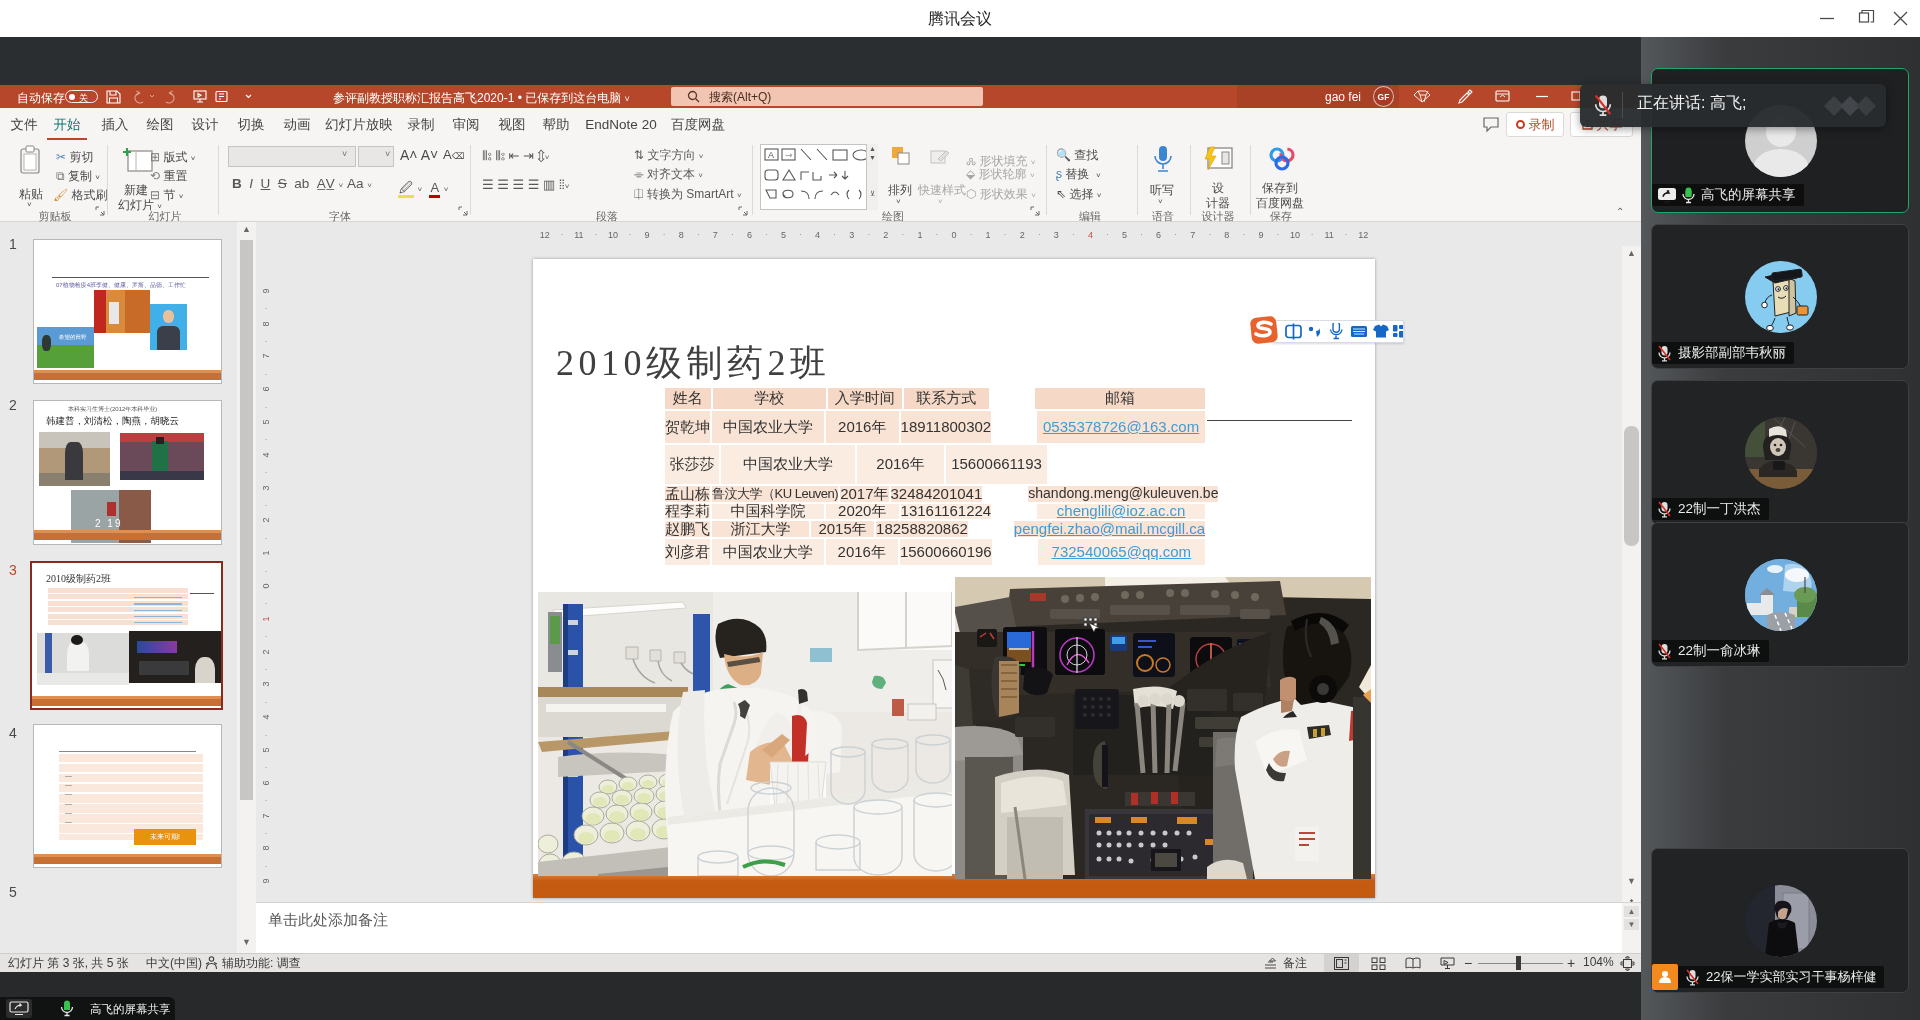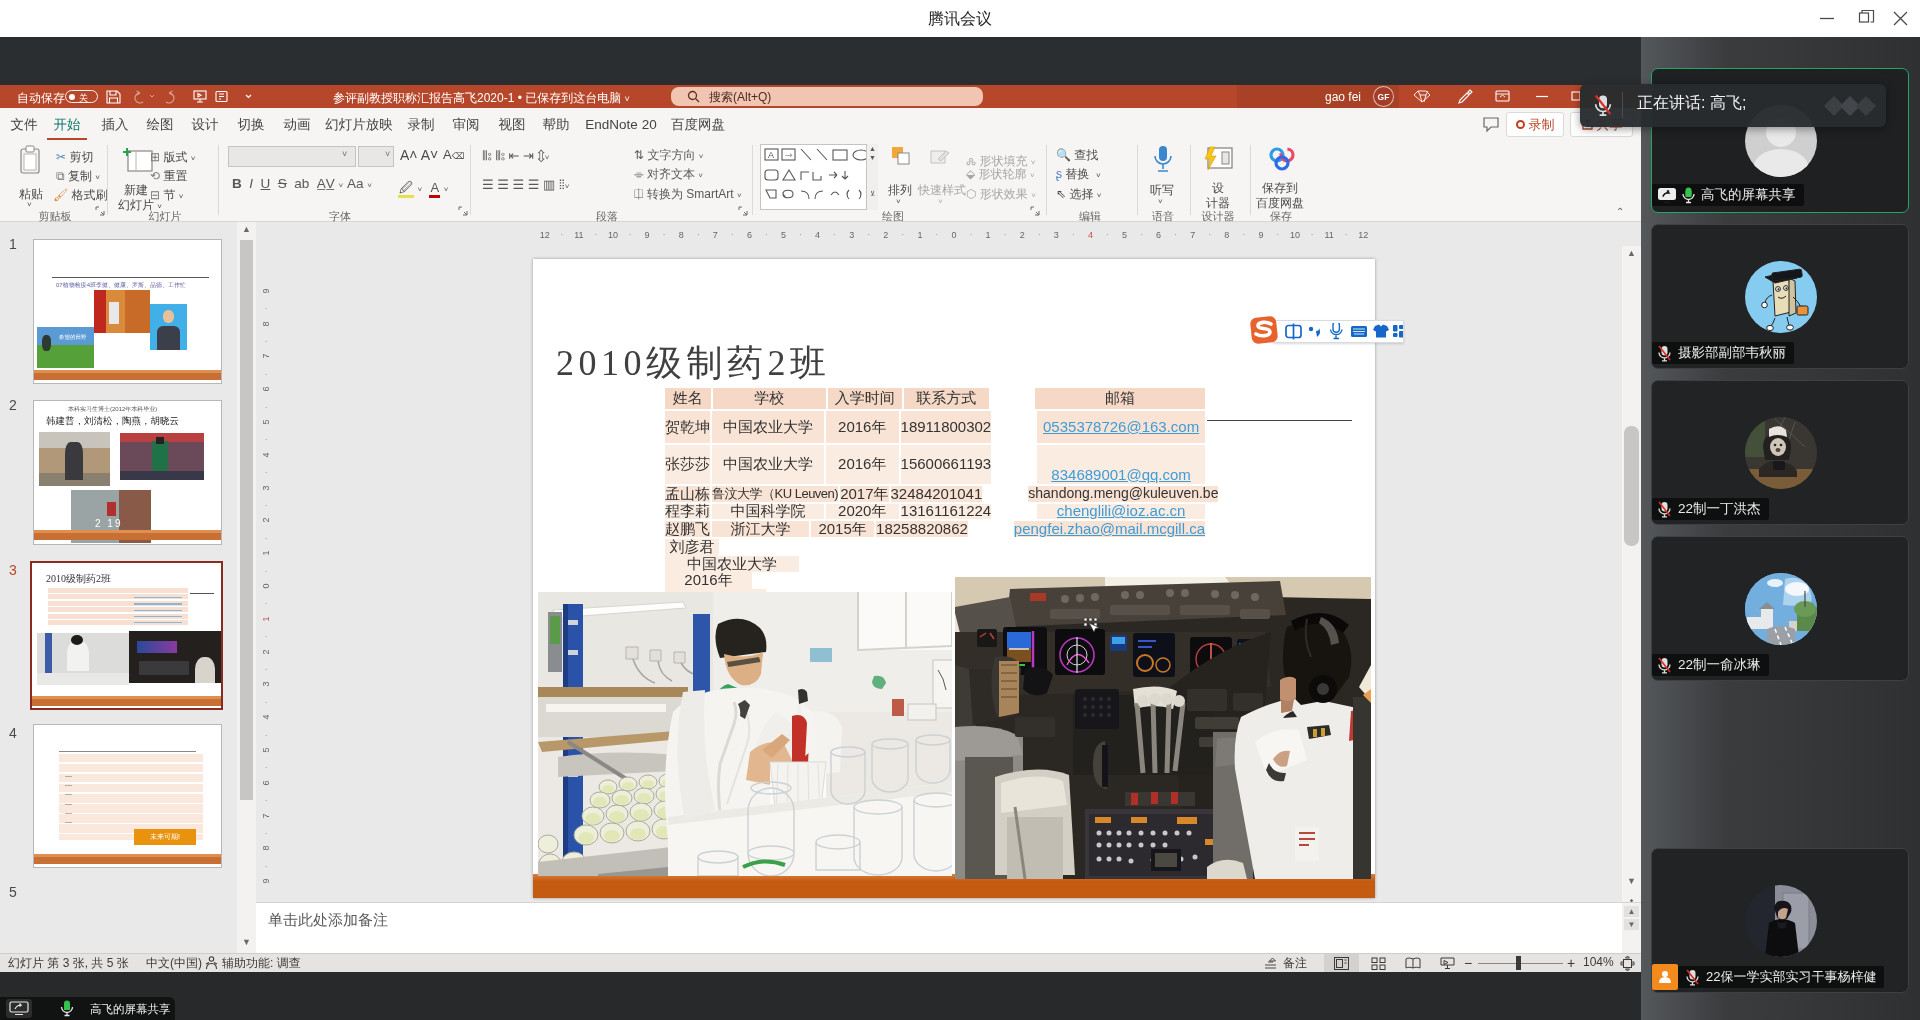--- a/index.html
+++ b/index.html
@@ -95,21 +95,21 @@
               <path d="M94 10 v3 M91 13 h6 M92 4.5 l3 1.7 -3 1.7 z"></path>
             </g>
           <g>
               <rect x="110" y="2.5" width="11" height="10" rx="1"></rect>
               <path d="M113 5 h5 M113 7.5 h5 M113 10 h2"></path>
             </g>
           <path d="M140 6 l2.5 2.5 2.5-2.5" stroke-width="1.2"></path>
         </g>
       </svg>
       <div class="abs" style="left:333px;top:5px;width:300px;font-size:12px;white-space:nowrap;">参评副教授职称汇报告高飞2020-1 • 已保存到这台电脑 <span style="font-size:9px">˅</span></div>
-      <div class="abs" style="left:671px;top:2px;width:312px;height:19px;background:#f1c5b2;border-radius:8px;">
+      <div class="abs" style="left:671px;top:2px;width:312px;height:19px;background:#f1c5b2;border-radius:2px;">
         <svg class="abs" style="left:16px;top:3px;width:13px;height:13px" viewBox="0 0 13 13">
             <circle cx="5.5" cy="5.5" r="4" fill="none" stroke="#5a3326" stroke-width="1.3"></circle>
             <line x1="8.5" y1="8.5" x2="12" y2="12" stroke="#5a3326" stroke-width="1.3"></line>
           </svg>
         <div class="abs" style="left:38px;top:2px;color:#4a2c20;font-size:12px;">搜索(Alt+Q)</div>
       </div>
       <div class="abs" style="left:1237px;top:0;width:162px;height:23px;background:rgba(0,0,0,.08);"></div>
       <div class="abs" style="left:1325px;top:5px;">gao fei</div>
       <div class="abs" style="left:1373px;top:1px;width:21px;height:21px;border-radius:50%;background:#a33d25;border:1px solid rgba(255,255,255,.65);text-align:center;line-height:20px;font-size:8.5px;font-weight:bold;">GF</div>
       <svg class="abs" style="left:1410px;top:3px;width:170px;height:17px" viewBox="0 0 170 17">
@@ -494,23 +494,20 @@
                 <div class="tc c4">18911800302</div>
                 <div class="tc c5">
                   <span class="lnk">0535378726@163.com</span>
                 </div>
               </div>
           <div class="trow" style="height:39px;">
                 <div class="tc c1">张莎莎</div>
                 <div class="tc c2">中国农业大学</div>
                 <div class="tc c3">2016年</div>
                 <div class="tc c4">15600661193</div>
-                <div class="tc c5" style="flex-direction:column;justify-content:flex-end;">
-                  <span class="lnk" style="margin-bottom:1px;">834689001@qq.com</span>
-                </div>
               </div>
           <div class="trow" style="height:16px;">
                 <div class="tc c1">孟山栋</div>
                 <div class="tc c2" style="font-size:13px;letter-spacing:-0.5px;">鲁汶大学（KU Leuven)</div>
                 <div class="tc c3">2017年</div>
                 <div class="tc c4">32484201041</div>
                 <div class="tc c5" style="font-size:14px;">shandong.meng@kuleuven.be</div>
               </div>
           <div class="trow" style="height:15px;">
                 <div class="tc c1">程李莉</div>
@@ -523,21 +520,21 @@
               </div>
           <div class="trow" style="height:16px;">
                 <div class="tc c1">赵鹏飞</div>
                 <div class="tc c2">浙江大学</div>
                 <div class="tc c3">2015年</div>
                 <div class="tc c4">18258820862</div>
                 <div class="tc c5">
                   <span class="lnk">pengfei.zhao@mail.mcgill.ca</span>
                 </div>
               </div>
-          <div class="trow" style="height:26px;flex-direction:column;">
+          <div class="trow" style="height:26px;">
                 <div class="tc c1">刘彦君</div>
                 <div class="tc c2">中国农业大学</div>
                 <div class="tc c3">2016年</div>
                 <div class="tc c4">15600660196</div>
                 <div class="tc c5">
                   <span class="lnk">732540065@qq.com</span>
                 </div>
               </div>
         </div>
         <svg class="abs" style="left:674px;top:160px;width:145px;height:4px">
@@ -977,21 +974,21 @@
             <circle cx="36" cy="28" r="1.3" fill="#222"></circle>
           <ellipse cx="33" cy="33" rx="2.5" ry="2" fill="#4a4440"></ellipse>
           <path d="M14 52 q8 -10 20 -8 q14 2 18 10 l0 6 h-38 z" fill="#2a2725"></path>
           <rect x="28" y="44" width="12" height="9" rx="2" fill="#18181a"></rect>
         </svg>
       </div>
       <div class="tlabel"><svg style="width:15px;height:17px;margin-right:6px" viewBox="0 0 15 17">
             <use href="#micsym"></use>
           </svg>22制一丁洪杰</div>
     </div>
-    <div class="tile abs" style="top:499px;padding-left:36px;">
+    <div class="tile abs" style="top:485px;padding-left:36px;">
       <div class="avatar" style="background:#7eb8e8;">
         <svg style="width:72px;height:72px" viewBox="0 0 72 72">
           <rect width="72" height="72" fill="#72aede"></rect>
           <path d="M40 6 q14 -4 22 6 q8 12 2 22 l-26 -2 z" fill="#aed3ee"></path>
           <ellipse cx="52" cy="16" rx="12" ry="7" fill="#f4f8fc"></ellipse>
           <ellipse cx="30" cy="10" rx="8" ry="4" fill="#e8f2fa"></ellipse>
           <path d="M2 44 h14 v-8 l6 -5 6 5 v20 h-26 z" fill="#e8e9ea"></path>
           <path d="M14 36 l8 -7 8 7 z" fill="#8a8d92"></path>
           <rect x="52" y="34" width="20" height="24" fill="#5a8a4a"></rect>
           <ellipse cx="60" cy="36" rx="11" ry="8" fill="#6a9a55"></ellipse>

